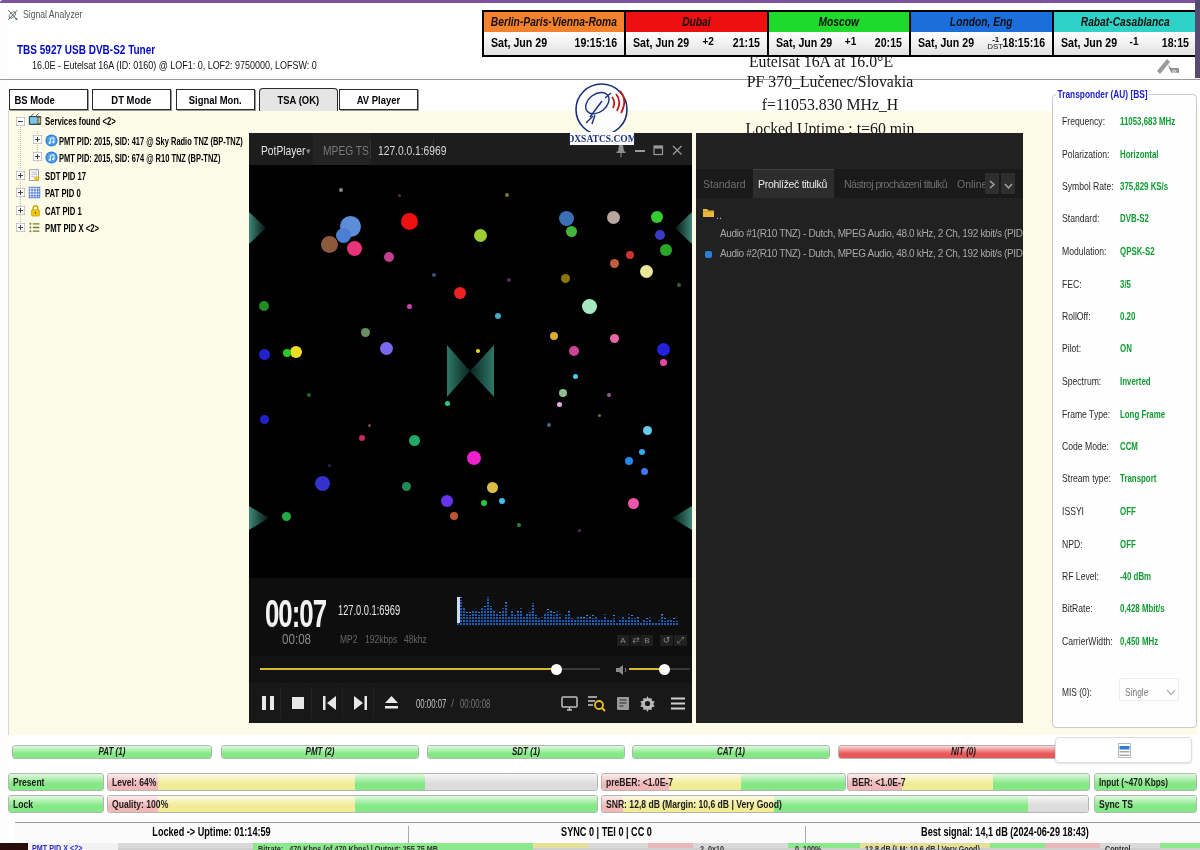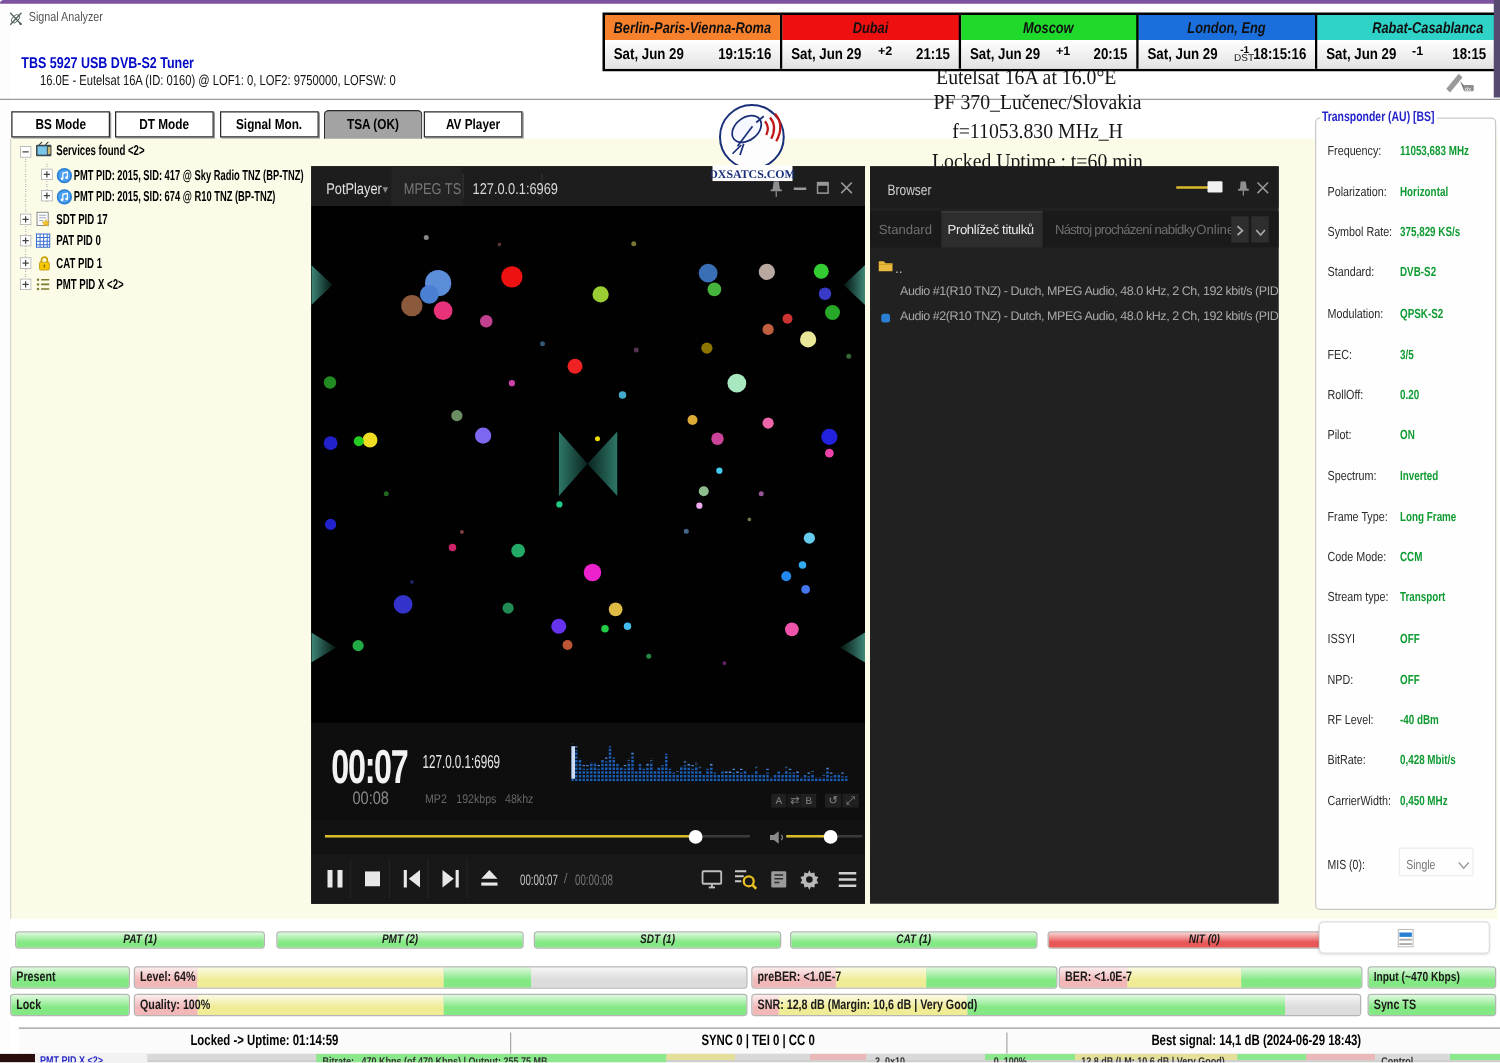--- a/index.html
+++ b/index.html
@@ -56,50 +56,50 @@
       <span class="b i" style="font-size:12.5px;color:#101010;white-space:nowrap;transform:scaleX(.82);">London, Eng</span>
     </div>
 <div class="ab" style="left:427.2px;top:20px;width:142.4px;height:23px;background:linear-gradient(#ffffff,#e2e2e2);border-right:2px solid #000;color:#000;">
       <span class="b" style="position:absolute;left:7px;top:4px;font-size:12.5px;white-space:nowrap;transform:scaleX(.85);transform-origin:0 0;">Sat, Jun 29</span>
       <span class="ab" style="left:76px;top:3px;">
         <span class="ab" style="left:5px;top:0px;font-weight:bold;font-size:8px;">-1</span>
         <span class="ab" style="left:0px;top:7px;font-size:8px;color:#111;">DST</span>
       </span>
       <span class="b" style="position:absolute;right:7px;top:4px;font-size:12.5px;transform:scaleX(.85);transform-origin:100% 0;">18:15:16</span>
     </div>
-<div class="ab" style="left:569.6px;top:0;width:142.4px;height:20px;background:#2fd2c6;border-right:0;display:flex;align-items:center;justify-content:flex-end;">
+<div class="ab" style="left:569.6px;top:0;width:142.4px;height:20px;background:#2fd2c6;border-right:0;display:flex;align-items:center;justify-content:center;">
       <span class="b i" style="font-size:12.5px;color:#101010;white-space:nowrap;transform:scaleX(.82);">Rabat-Casablanca</span>
     </div>
 <div class="ab" style="left:569.6px;top:20px;width:142.4px;height:23px;background:linear-gradient(#ffffff,#e2e2e2);border-right:0;color:#000;">
       <span class="b" style="position:absolute;left:7px;top:4px;font-size:12.5px;white-space:nowrap;transform:scaleX(.85);transform-origin:0 0;">Sat, Jun 29</span>
       <span class="ab" style="left:76px;top:3px;"><span class="b" style="font-size:10px;position:relative;top:-4px;">-1</span></span>
       <span class="b" style="position:absolute;right:7px;top:4px;font-size:12.5px;transform:scaleX(.85);transform-origin:100% 0;">18:15</span>
     </div>
 </div>
 <svg class="ab" style="left:1155px;top:55px;" width="26" height="20" viewBox="0 0 26 20">
 <g fill="#8a8a8a">
       <path d="M2 16 L12 4 L15 7 L5 19 Z" fill="#9a9a9a"></path>
 <path d="M13 10 l6 6 l-3 1 z" fill="#777"></path>
       <rect x="16" y="13" width="8" height="5" rx="1" fill="#8f8f8f"></rect>
 <text x="17" y="17.5" font-size="4.5" fill="#fff" font-family="Liberation Sans">dx</text>
     </g>
   </svg>
-<div class="ab b" style="left:9px;top:89px;width:79px;height:21px;background:#fff;border:1px solid #2a2a2a;box-shadow:1px 1px 0 #999;display:flex;align-items:center;justify-content:center;font-size:11.5px;color:#000;">
+<div class="ab b" style="left:9px;top:89px;width:79px;height:21px;background:#fff;border:1px solid #2a2a2a;box-shadow:1px 1px 0 #999;display:flex;align-items:center;justify-content:flex-start;font-size:11.5px;color:#000;">
     <span style="transform:scaleX(.82);white-space:nowrap;">BS Mode</span>
   </div>
 <div class="ab b" style="left:92px;top:89px;width:79px;height:21px;background:#fff;border:1px solid #2a2a2a;box-shadow:1px 1px 0 #999;display:flex;align-items:center;justify-content:center;font-size:11.5px;color:#000;">
     <span style="transform:scaleX(.82);white-space:nowrap;">DT Mode</span>
   </div>
 <div class="ab b" style="left:176px;top:89px;width:79px;height:21px;background:#fff;border:1px solid #2a2a2a;box-shadow:1px 1px 0 #999;display:flex;align-items:center;justify-content:center;font-size:11.5px;color:#000;">
     <span style="transform:scaleX(.82);white-space:nowrap;">Signal Mon.</span>
   </div>
 <div class="ab b" style="left:339px;top:89px;width:79px;height:21px;background:#fff;border:1px solid #2a2a2a;box-shadow:1px 1px 0 #999;display:flex;align-items:center;justify-content:center;font-size:11.5px;color:#000;">
     <span style="transform:scaleX(.82);white-space:nowrap;">AV Player</span>
   </div>
-<div class="ab b" style="left:259px;top:88px;width:79px;height:26px;background:#a3a3a3;border:1px solid #2a2a2a;border-bottom:none;border-radius:4px 4px 0 0;display:flex;align-items:center;justify-content:center;font-size:11.5px;color:#000;">
+<div class="ab b" style="left:259px;top:88px;width:79px;height:26px;background:#e5e5e5;border:1px solid #2a2a2a;border-bottom:none;border-radius:4px 4px 0 0;display:flex;align-items:center;justify-content:center;font-size:11.5px;color:#000;">
     <span style="transform:scaleX(.82);white-space:nowrap;padding-bottom:4px;">TSA (OK)</span>
   </div>
 <div class="ab" style="left:8px;top:111px;width:1190px;height:624px;background:#fbfbe8;border-left:1px solid #d8d8d0;"></div>
 <div class="ab" style="left:1195px;top:0;width:5px;height:78px;background:#564a70;"></div>
 
 <div class="ab" style="left:521px;top:52px;width:600px;text-align:center;font-family:'Liberation Serif',serif;font-size:17px;color:#151515;transform:scaleX(.93);">Eutelsat 16A at 16.0°E</div>
 <div class="ab" style="left:530px;top:72px;width:600px;text-align:center;font-family:'Liberation Serif',serif;font-size:17px;color:#151515;transform:scaleX(.93);">PF 370_Lučenec/Slovakia</div>
 <div class="ab" style="left:530px;top:95px;width:600px;text-align:center;font-family:'Liberation Serif',serif;font-size:17px;color:#151515;transform:scaleX(.93);">f=11053.830 MHz_H</div>
 <div class="ab" style="left:530px;top:119px;width:600px;text-align:center;font-family:'Liberation Serif',serif;font-size:17px;color:#151515;transform:scaleX(.93);">Locked Uptime : t=60 min</div>
 
@@ -517,37 +517,25 @@
     </svg>
 <svg class="ab" style="left:390px;top:12px;" width="17" height="17" viewBox="0 0 17 17">
       <path d="M8.5 1 l1.2 2.6 2.8-.6 .4 2.8 2.8 .7 -1.4 2.5 1.4 2.5 -2.8 .7 -.4 2.8 -2.8-.6 -1.2 2.6 -1.2-2.6 -2.8 .6 -.4-2.8 -2.8-.7 1.4-2.5 -1.4-2.5 2.8-.7 .4-2.8 2.8 .6 Z" fill="#b8b8b8"></path>
       <circle cx="8.5" cy="8.5" r="2.6" fill="#181818"></circle>
     </svg>
 <svg class="ab" style="left:421px;top:14px;" width="16" height="13">
       <path d="M1 1.5 h14 M1 6.5 h14 M1 11.5 h14" stroke="#d0d0d0" stroke-width="2"></path>
     </svg>
 </div>
 <div class="ab" style="left:696px;top:133px;width:327px;height:590px;background:#212121;overflow:hidden;">
-<div class="ab" style="left:0;top:0;width:327px;height:33px;background:#1d1d1d;">
- <span class="ab" style="left:14px;top:12px;font-size:12px;color:#cfcfcf;transform:scaleX(.8);transform-origin:0 0;">Browser</span>
- <div class="ab" style="left:245px;top:16px;width:30px;height:2px;background:#d8ba2a;"></div>
- <div class="ab" style="left:270px;top:12px;width:12px;height:9px;background:#f2f2f2;border-radius:1px;"></div>
- <svg class="ab" style="left:293px;top:12px;" width="12" height="13">
-        <path d="M3.5 0 h4 l1 6 h1.5 v1.5 h-8.5 v-1.5 h1.5 Z" fill="#8f8f8f"></path>
-        <rect x="5.2" y="7.5" width="1" height="4" fill="#8f8f8f"></rect>
-      </svg>
- <svg class="ab" style="left:309px;top:12px;" width="11" height="11">
-        <path d="M1 1 L9.5 9.5 M9.5 1 L1 9.5" stroke="#999" stroke-width="1.2"></path>
-      </svg>
-</div>
 <div class="ab" style="left:0;top:36px;width:327px;height:29px;background:#1a1a1a;">
  <div class="ab" style="left:57px;top:0;width:81px;height:29px;background:#2d2d2d;border-top:1px solid #404040;"></div>
  <span class="ab" style="left:7px;top:9px;font-size:10.5px;color:#6f6f6f;">Standard</span>
  <span class="ab" style="left:62px;top:9px;font-size:10.5px;color:#e8e8e8;white-space:nowrap;letter-spacing:-.3px;">Prohlížeč titulků</span>
- <span class="ab" style="left:148px;top:9px;font-size:10.5px;color:#6f6f6f;white-space:nowrap;letter-spacing:-.6px;">Nástroj procházení nabídky</span>
+ <span class="ab" style="left:148px;top:9px;font-size:10.5px;color:#6f6f6f;white-space:nowrap;letter-spacing:-.6px;">Nástroj procházení titulků</span>
  <span class="ab" style="left:261px;top:9px;font-size:10.5px;color:#6f6f6f;">Online</span>
  <div class="ab" style="left:289px;top:4px;width:14px;height:21px;background:#2e2e2e;"></div>
       <svg class="ab" style="left:293px;top:11px;" width="7" height="9">
         <path d="M1 1 L5 4.5 L1 8" stroke="#a8a8a8" stroke-width="1.4" fill="none"></path>
       </svg>
  <div class="ab" style="left:305px;top:4px;width:14px;height:21px;background:#2e2e2e;"></div>
       <svg class="ab" style="left:308px;top:14px;" width="9" height="7">
         <path d="M1 1 L4.5 5 L8 1" stroke="#a8a8a8" stroke-width="1.4" fill="none"></path>
       </svg>
 </div>

